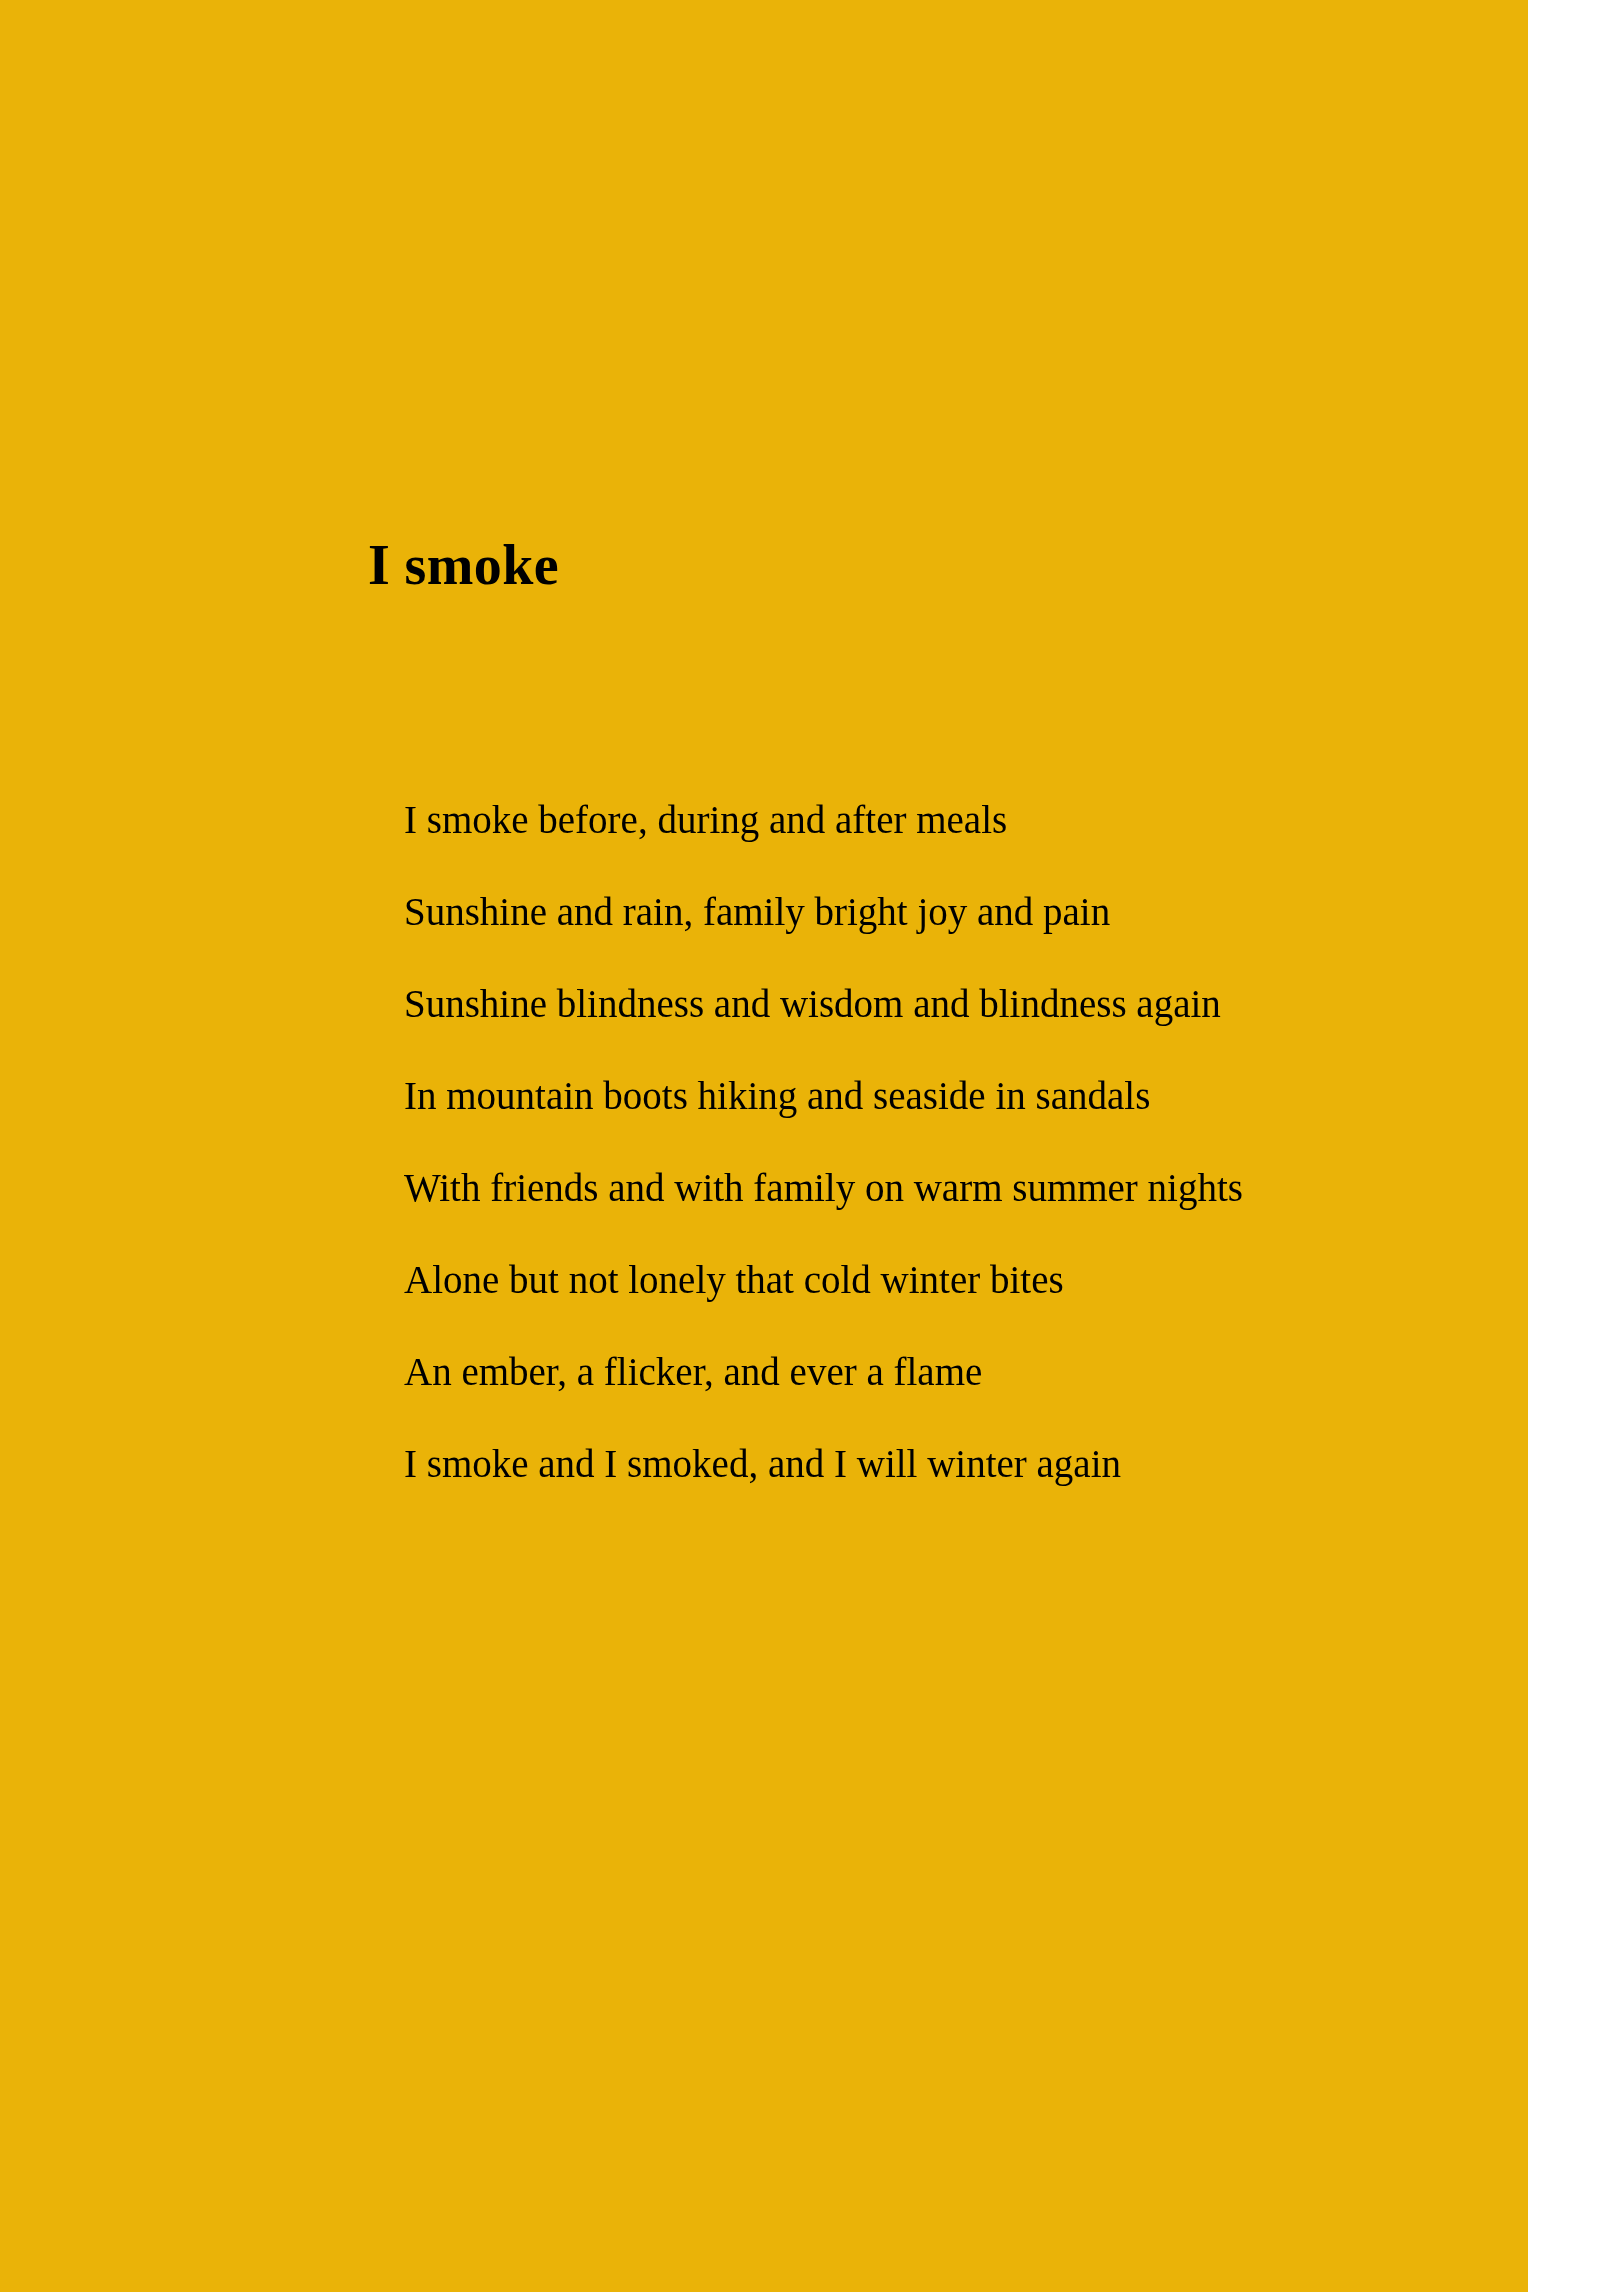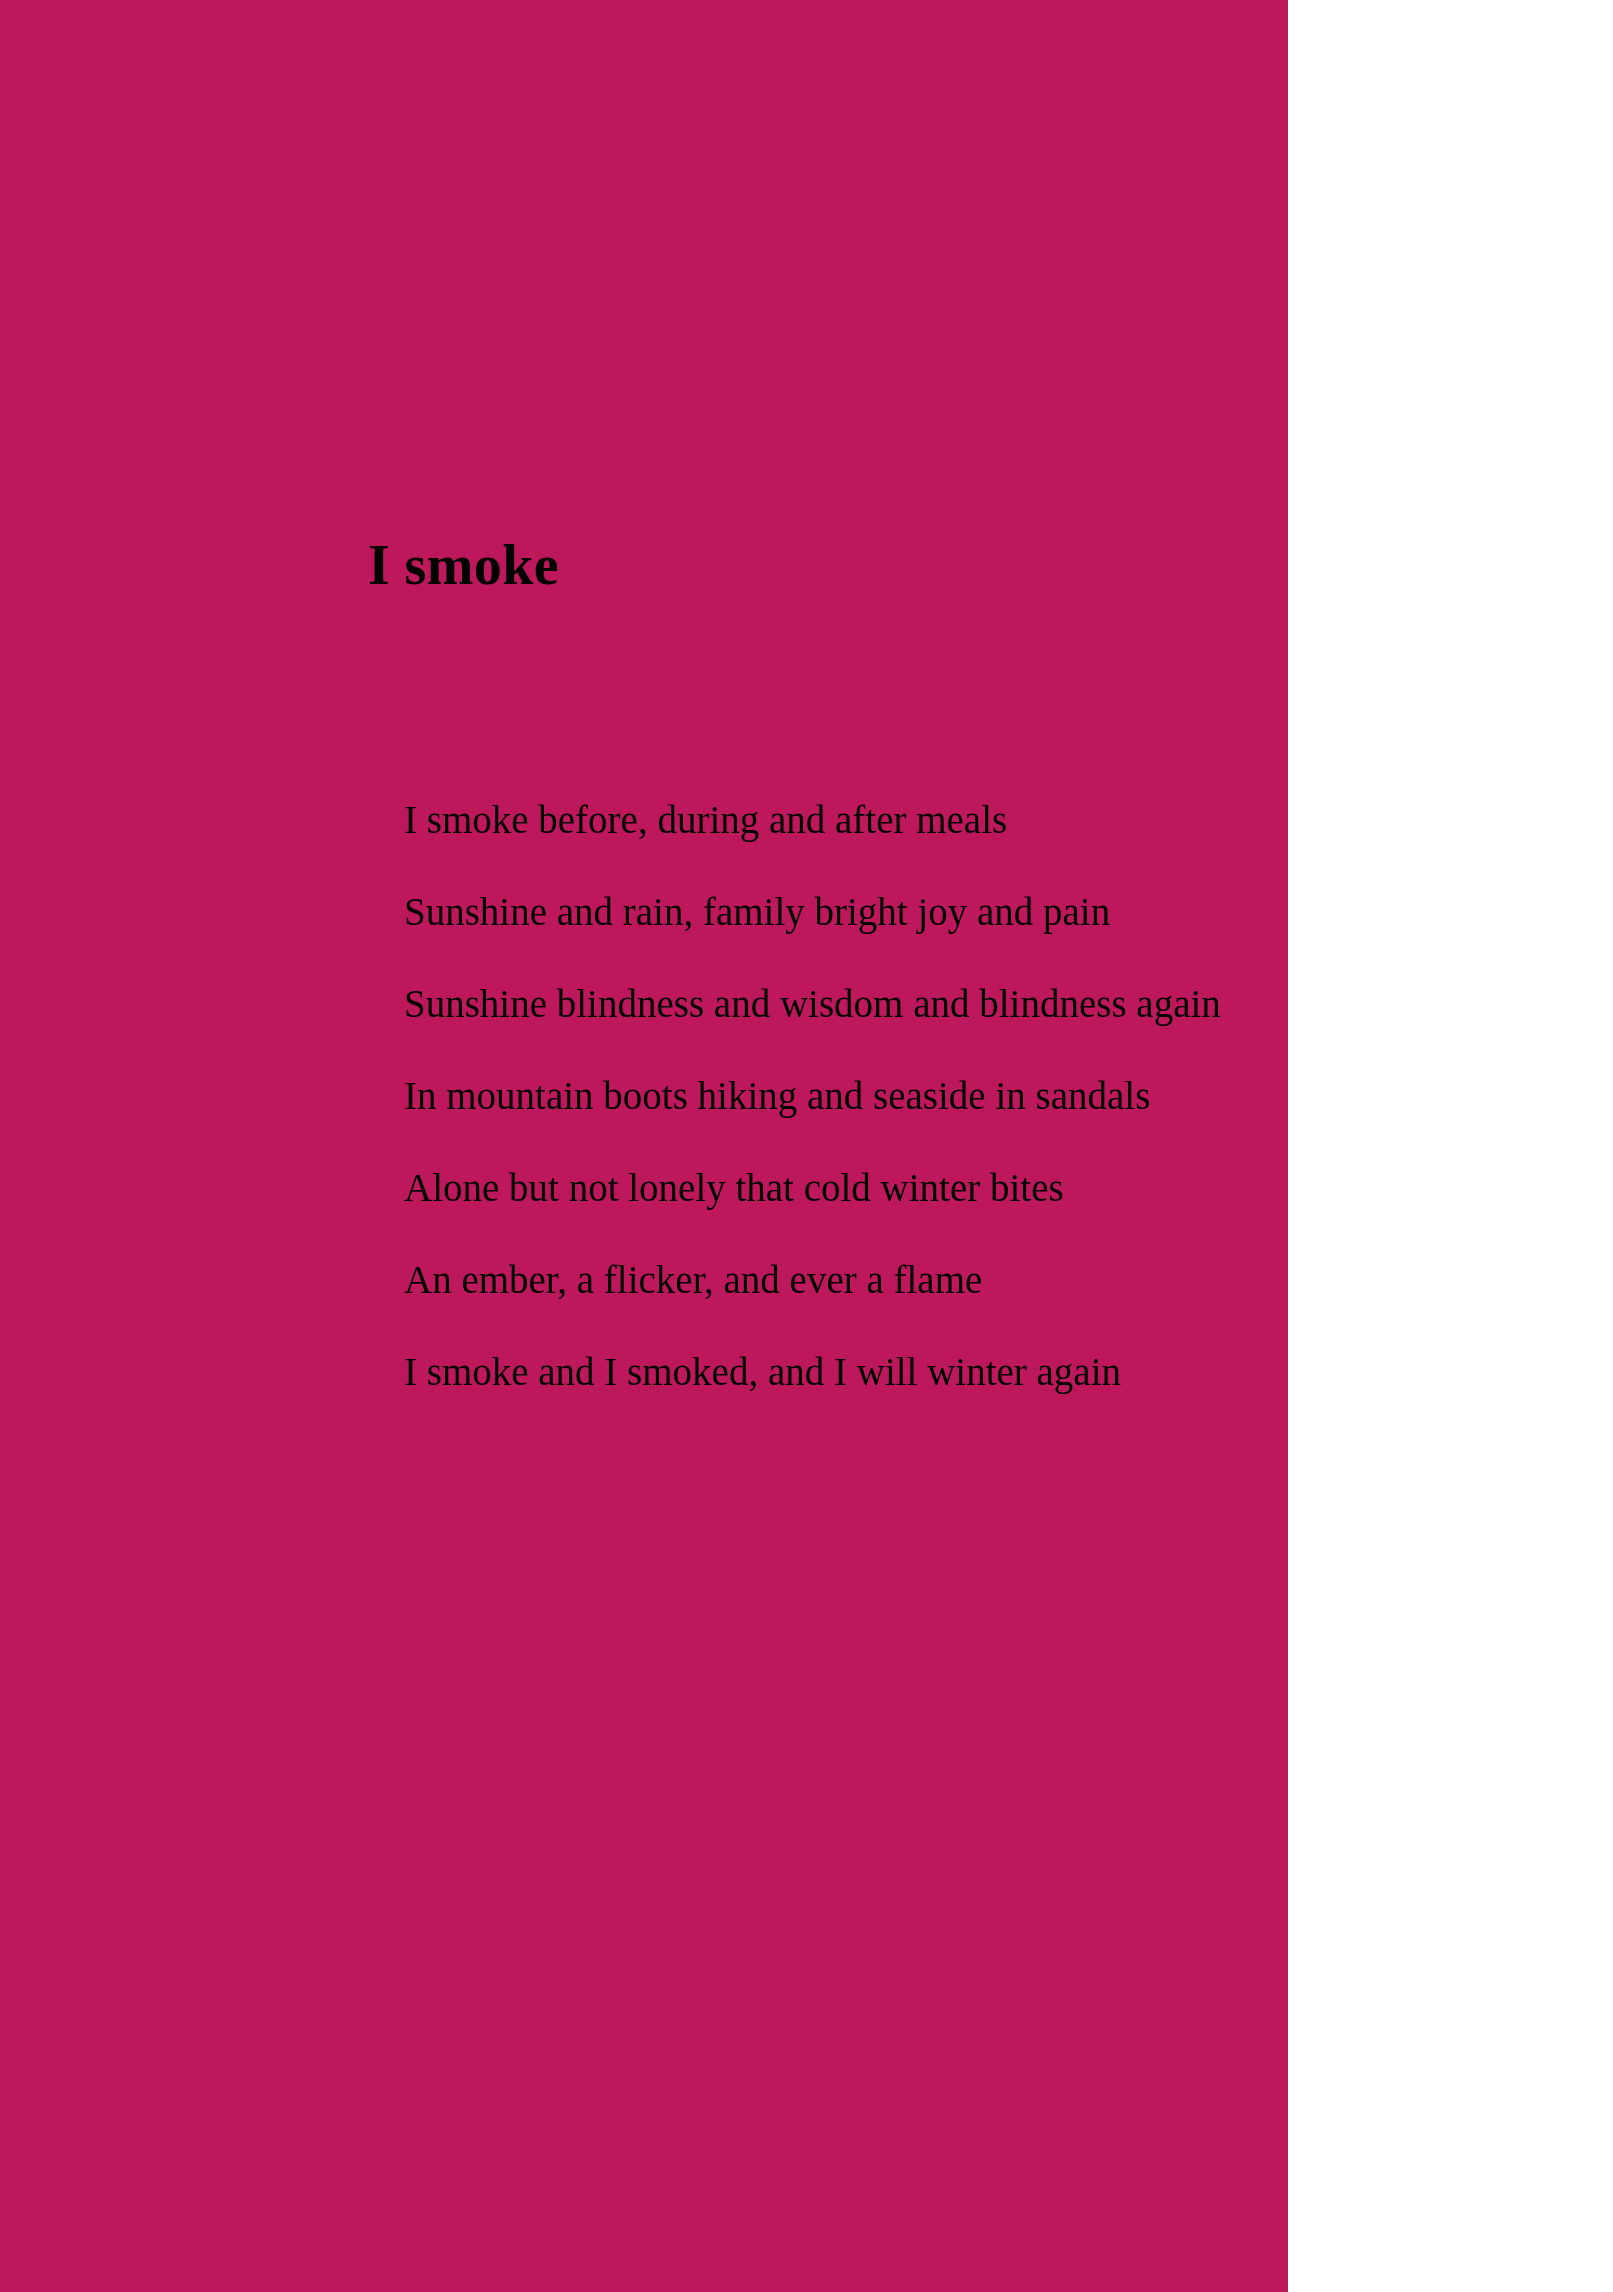--- a/index.html
+++ b/index.html
@@ -2,23 +2,23 @@
 <html style="font-size:14.3px"><head>
 <meta charset="utf-8">
 <style>
   html, body {
     margin: 0;
     padding: 0;
     background: #ffffff;
   }
   .page {
     position: relative;
-    width: 1288px;
+    width: 1528px;
     height: 2293px;
-    background: #be185d;
+    background: #eab308;
     color: #000000;
     font-family: "Liberation Serif", serif;
     overflow: hidden;
   }
   .title {
     position: absolute;
     left: 368px;
     top: 535px;
     margin: 0;
     font-size: 56px;
@@ -45,18 +45,19 @@
 <body>
 
 <div class="page">
   <h1 class="title">I smoke</h1>
 
   <div class="poem">
     <p class="line">I smoke before, during and after meals</p>
     <p class="line">Sunshine and rain, family bright joy and pain</p>
     <p class="line">Sunshine blindness and wisdom and blindness again</p>
     <p class="line">In mountain boots hiking and seaside in sandals</p>
+    <p class="line">With friends and with family on warm summer nights</p>
     <p class="line">Alone but not lonely that cold winter bites</p>
     <p class="line">An ember, a flicker, and ever a flame</p>
     <p class="line">I smoke and I smoked, and I will winter again</p>
   </div>
 </div>
 
 
 </body></html>

